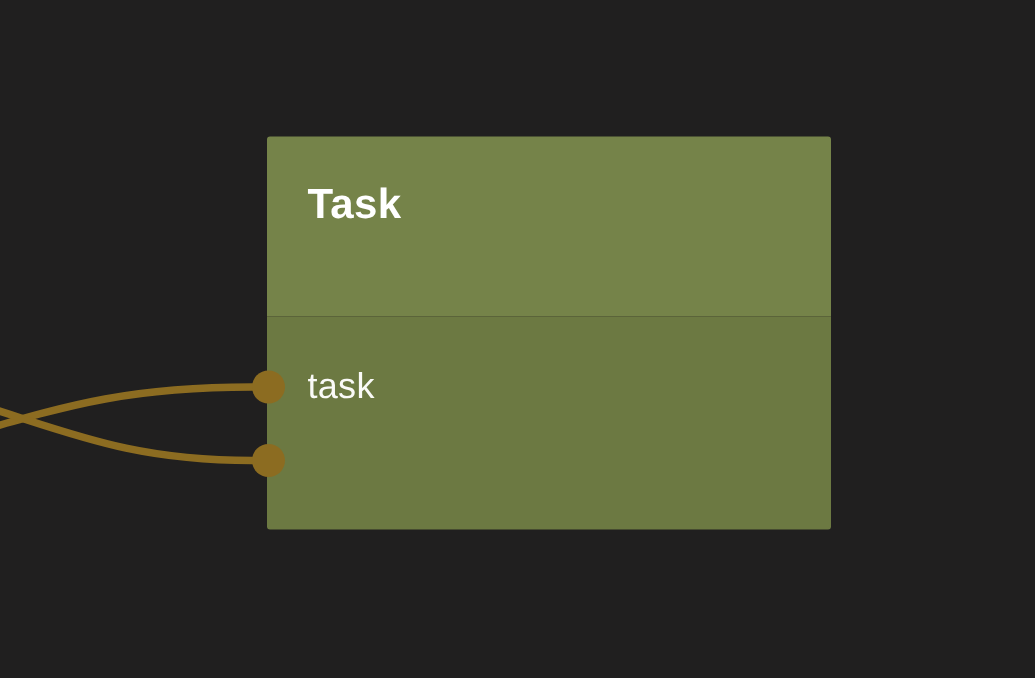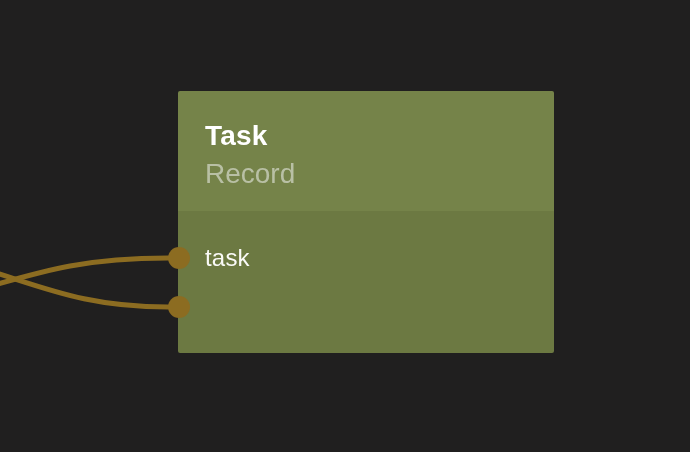--- a/index.html
+++ b/index.html
@@ -87,21 +87,20 @@
   }
 </style>
 </head>
 <body>
 
 <div class="canvas">
 
   <div class="node">
     <div class="node-header">
       <div class="node-title">Task</div>
-      <div class="node-subtitle">Record</div>
     </div>
     <div class="node-body">
       <div class="port-row">
         <span class="port-label">task</span>
       </div>
     </div>
   </div>
 
   <svg class="connections-layer" viewBox="0 0 690 452" width="690" height="452">
     <path d="M -30 292 C 40 272, 80 258, 168 258" fill="none" stroke-width="5" stroke-linecap="round" stroke="#8C6C21"></path>

